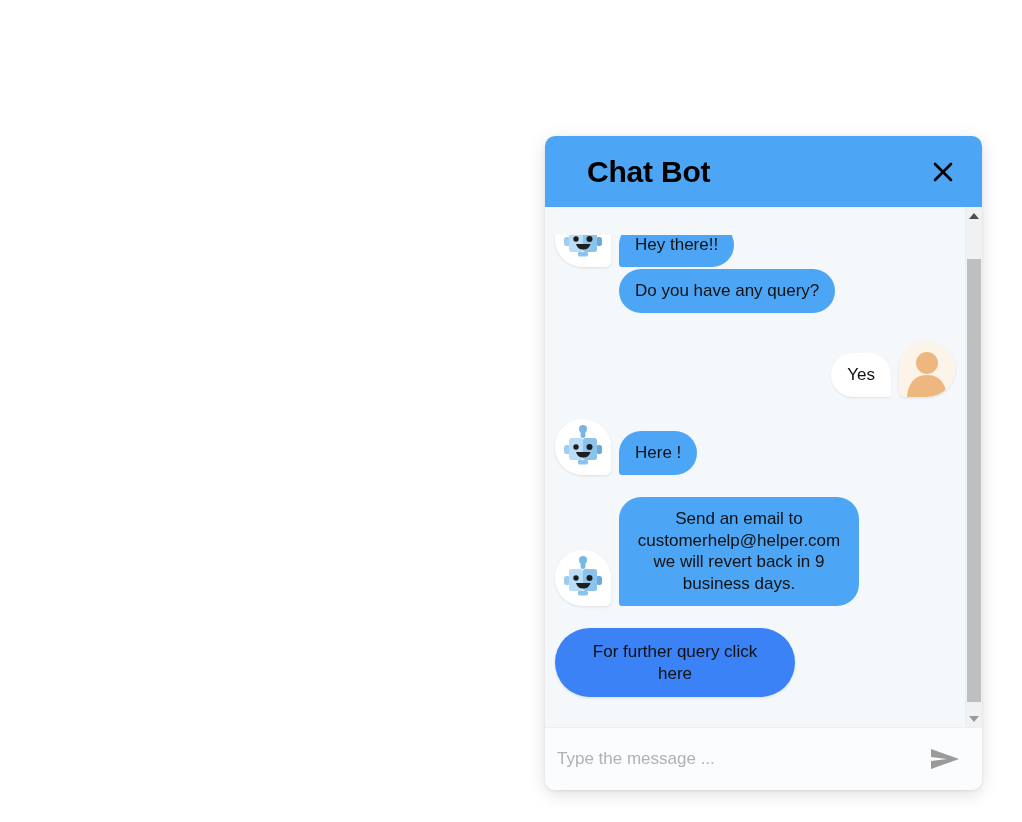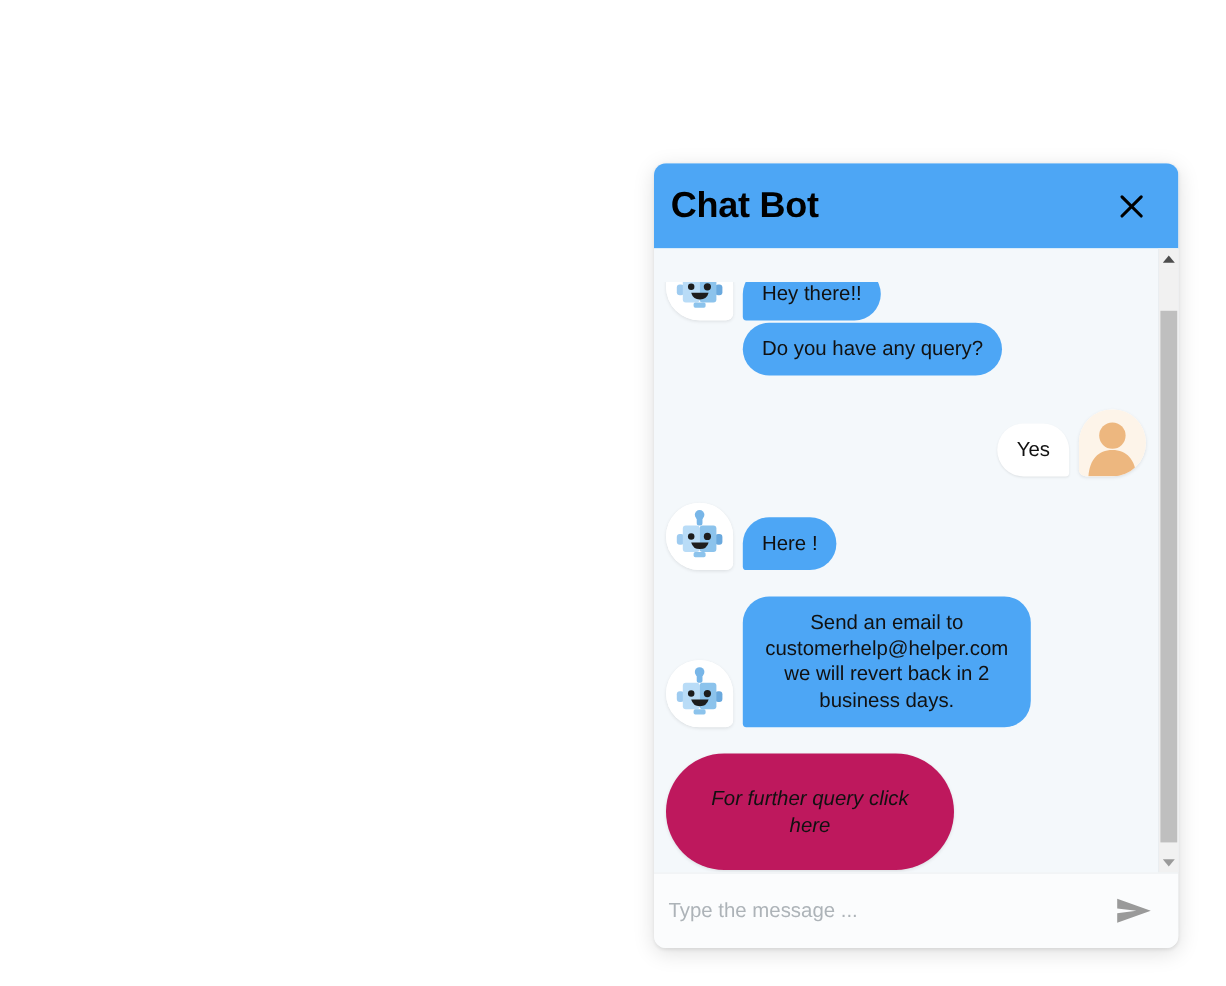--- a/index.html
+++ b/index.html
@@ -43,20 +43,21 @@
     justify-content: space-between;
     padding: 0 22px 0 14px;
     box-sizing: border-box;
   }
   .chat-title {
     font-size: 30px;
     font-weight: bold;
     color: #000000;
     letter-spacing: -0.2px;
     line-height: 1;
+    margin-left: 28px;
   }
   .close-button {
     width: 34px;
     height: 34px;
     display: flex;
     align-items: center;
     justify-content: center;
     cursor: pointer;
     background: transparent;
     border: none;
@@ -133,26 +134,25 @@
     border-bottom-left-radius: 3px;
   }
   .bubble.bot.plain { border-bottom-left-radius: 22px; }
   .bubble.user {
     background: #ffffff;
     border-radius: 22px;
     border-bottom-right-radius: 3px;
     box-shadow: 0 1px 2px rgba(0,0,0,0.09);
   }
   .bubble.pill {
-    background: #be185d;
+    background: #3b82f6;
     border-radius: 999px;
-    padding: 27px 20px;
+    padding: 13px 20px;
     cursor: pointer;
     box-shadow: 0 1px 3px rgba(0,0,0,0.10);
-    font-style: italic;
   }
   .bubble.multiline { max-width: 240px; }
 
   
   .scrollbar {
     flex: 0 0 auto;
     width: 17px;
     background: #f1f1f1;
     display: flex;
     flex-direction: column;
@@ -313,21 +313,21 @@
                 <rect x="9" y="26" width="6" height="9" rx="2.5" fill="#9ecbf0"></rect>
                 <rect x="41" y="26" width="6" height="9" rx="2.5" fill="#6aa9de"></rect>
                 <rect x="14" y="19" width="14" height="22" rx="2.5" fill="#b9dcf7"></rect>
                 <rect x="28" y="19" width="14" height="22" rx="2.5" fill="#8cc3ec"></rect>
                 <circle cx="21" cy="28" r="2.7" fill="#1d1d1d"></circle>
                 <circle cx="34.5" cy="28" r="3" fill="#1d1d1d"></circle>
                 <path d="M21 33 A7.5 7.5 0 0 0 35.5 33 Z" fill="#1d1d1d"></path>
                 <rect x="23" y="41" width="10" height="4.4" rx="1.4" fill="#8cc3ec"></rect>
               </svg>
             </div>
-            <div class="bubble bot multiline">Send an email to customerhelp@helper.com we will revert back in 2 business days.</div>
+            <div class="bubble bot multiline">Send an email to customerhelp@helper.com we will revert back in 9 business days.</div>
           </div>
 
           <div class="msg-row bot gap-md">
             <div class="bubble pill">For further query click here</div>
           </div>
 
         </div>
       </div>
 
       <div class="scrollbar">

